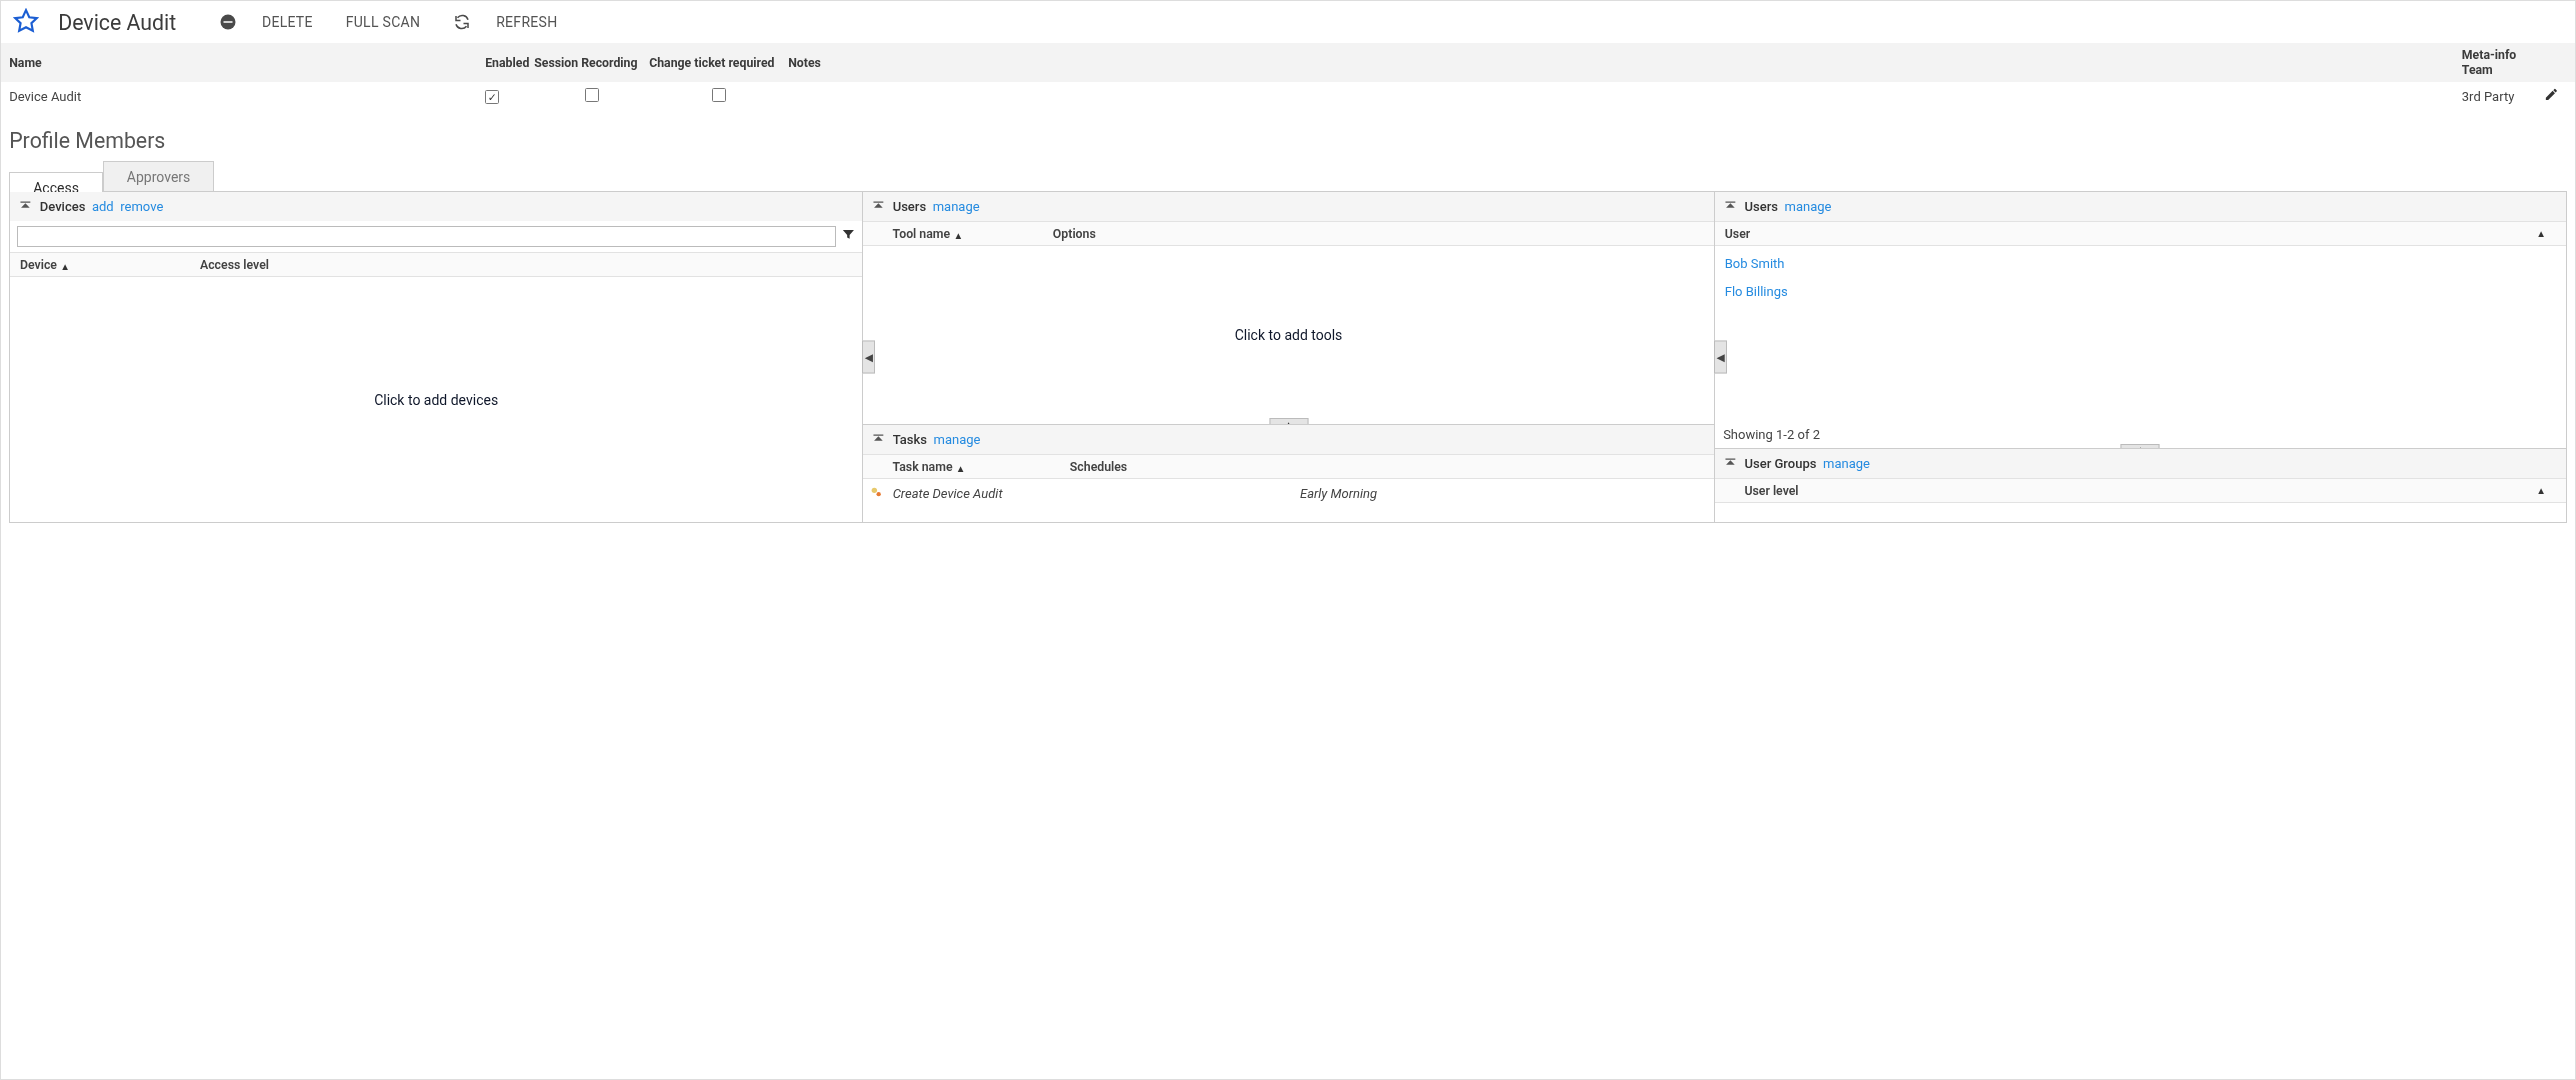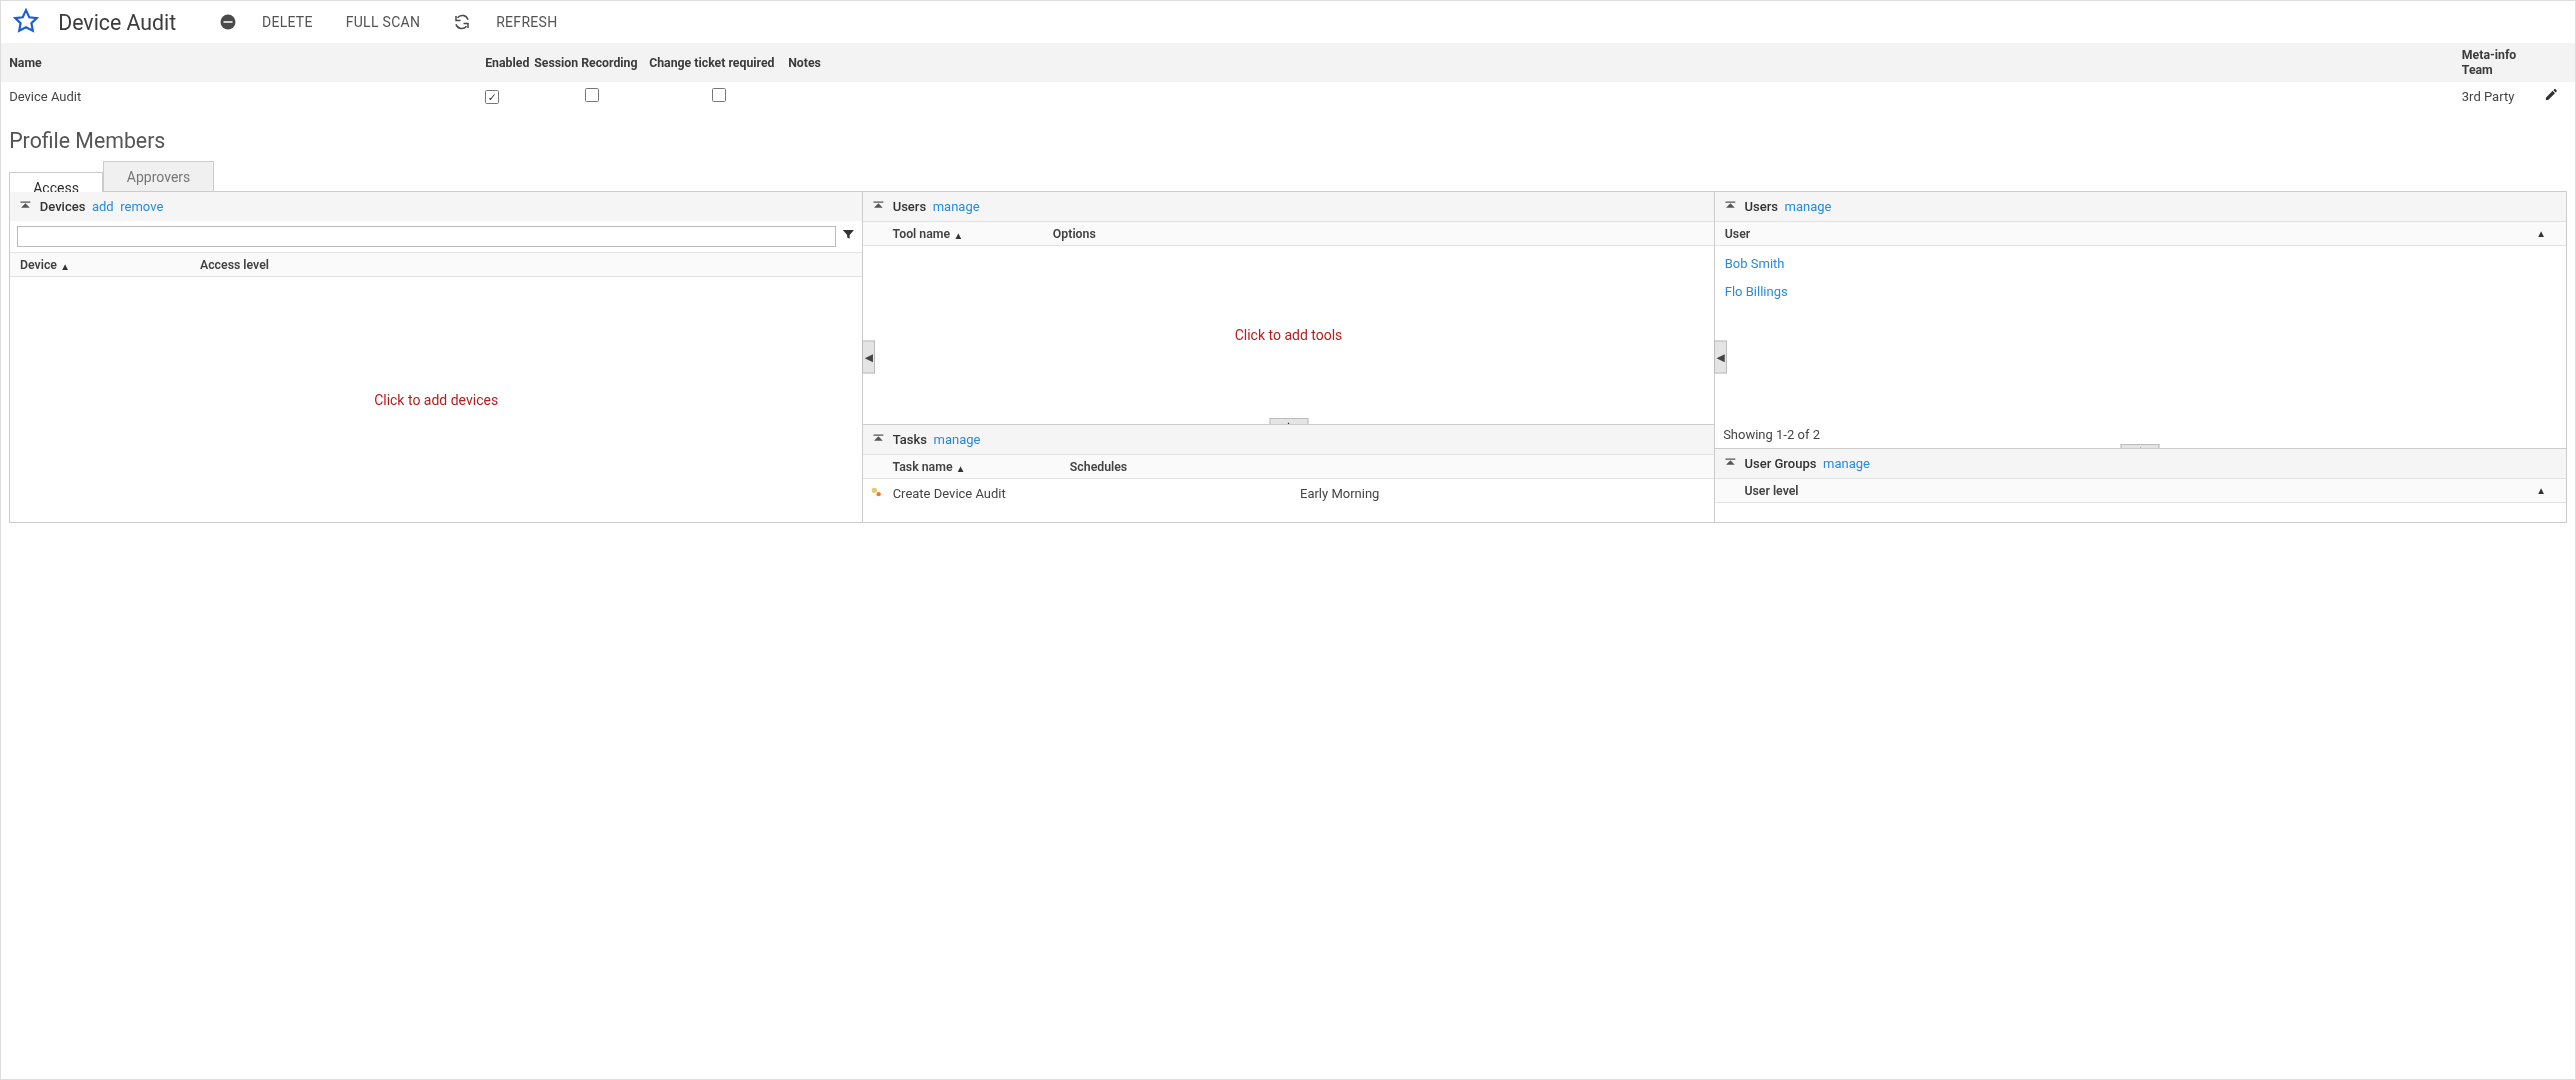--- a/index.html
+++ b/index.html
@@ -149,21 +149,21 @@
 
   .panel-body {
     flex:1;
     position:relative;
     overflow:hidden;
   }
   .placeholder-center {
     position:absolute;
     top:50%; left:50%;
     transform:translate(-50%,-50%);
-    color:#b91c1c;
+    color:#0f172a;
     font-size:14px;
     cursor:pointer;
   }
 
   .search-wrap {
     display:flex;
     align-items:center;
     gap:4.9px;
     padding:4.9px 6.6px;
   }
@@ -184,20 +184,21 @@
 
   .tasks-row {
     display:grid;
     grid-template-columns: 23px 1fr 1fr;
     padding:6.6px 6.6px;
     font-size:13px;
     color:#444;
     align-items:center;
     position: relative;
     z-index: 2;
+    font-style: italic;
   }
 
   .status-text { padding:6.6px 8.2px; font-size:13px; color:#444; }
 
   .collapse-handle {
     position:absolute;
     left:-0.8px;
     top:50%;
     transform:translateY(-50%);
     width:13px; height:33px;

